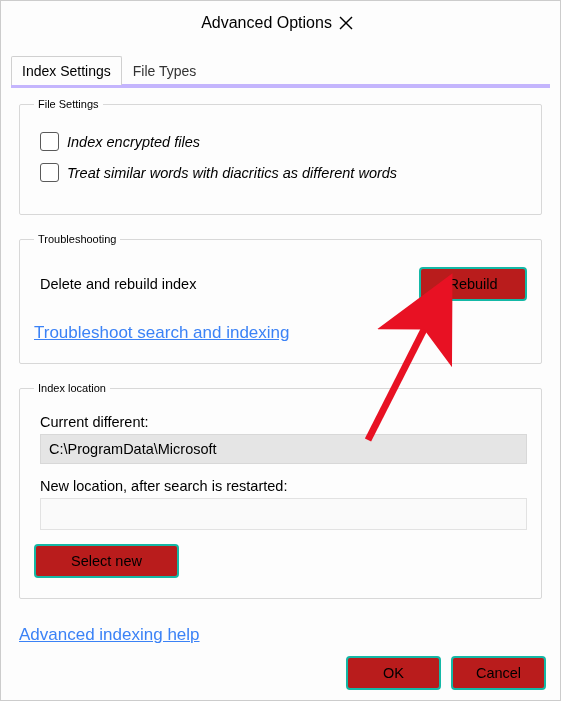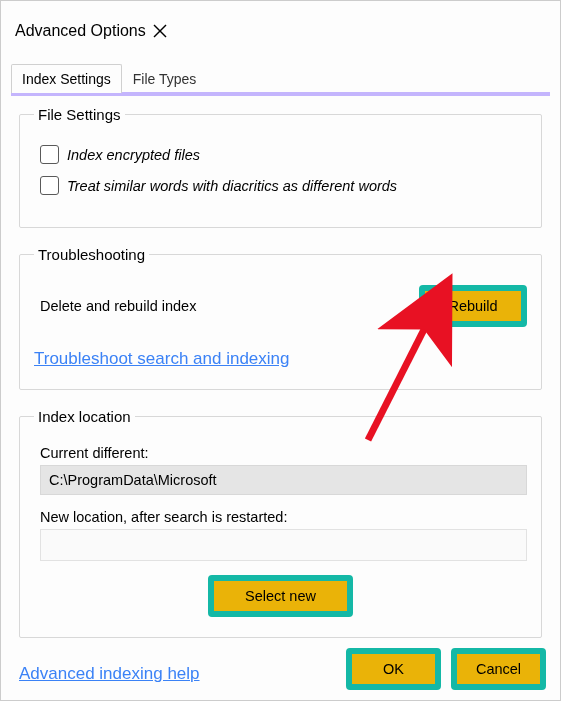--- a/index.html
+++ b/index.html
@@ -1,38 +1,38 @@
 <!DOCTYPE html>
 <html><head>
   <meta charset="utf-8">
   <style>
     * { box-sizing: border-box; margin: 0; padding: 0; font-family: "Segoe UI", Tahoma, sans-serif; }
     body { width: 561px; height: 701px; background: #fdfdfd; border: 1px solid #ccc; position: relative; overflow: hidden; }
-    .titlebar { display: flex; justify-content: flex-start; align-items: center; padding: 8px 14px 6px 14px; margin-top: 8px; }
+    .titlebar { display: flex; justify-content: center; align-items: center; padding: 8px 14px 6px 14px; }
     .title { font-size: 16px; color: #000; }
     .close-x { width: 28px; height: 28px; display: flex; align-items: center; justify-content: center; cursor: pointer; }
     .close-x svg { width: 14px; height: 14px; stroke: #000; stroke-width: 1.4; }
     .tabs { margin: 12px 10px 0 10px; display: flex; border-bottom: 4px solid #c4b5fd; }
     .tab { padding: 6px 10px 6px 10px; font-size: 14px; color: #000; border: 1px solid transparent; border-bottom: none; position: relative; top: 1px; cursor: pointer; }
     .tab.active { border-color: #d0d0d0; background: #fdfdfd; border-top-left-radius: 2px; border-top-right-radius: 2px; }
     .tab.inactive { color: #333; }
     .tab-body { margin: 0 10px; padding: 10px 8px 0 8px; }
     fieldset { border: 1px solid #d8d8d8; border-radius: 2px; margin-bottom: 18px; padding: 16px 14px 20px 14px; }
-    legend { font-size: 15px; color: #000; padding: 0 4px; }
+    legend { font-size: 11px; color: #000; padding: 0 4px; }
     .chk-row { display: flex; align-items: center; margin: 6px 0 12px 6px; gap: 8px; }
     .chk { width: 19px; height: 19px; border: 1.5px solid #5a5a5a; border-radius: 3px; background: #fff; cursor: pointer; flex: none; }
     .chk-label { font-size: 14.5px; color: #000; font-style: italic; }
     .ts-row { display: flex; justify-content: space-between; align-items: center; margin: 6px 0 22px 6px; }
     .ts-text { font-size: 14.5px; color: #000; }
-    .btn { border: 6px solid #14b8a6; background: #eab308; border-radius: 4px; font-size: 14.5px; color: #000; padding: 7px 0; text-align: center; cursor: pointer; min-width: 108px; }
+    .btn { border: 2px solid #14b8a6; background: #b91c1c; border-radius: 4px; font-size: 14.5px; color: #000; padding: 7px 0; text-align: center; cursor: pointer; min-width: 108px; }
     .link { color: #3b82f6; font-size: 17px; text-decoration: underline; cursor: pointer; display: inline-block; }
     .loc-label { font-size: 14.5px; color: #000; margin: 4px 0 4px 6px; }
     .loc-value { border: 1px solid #d8d8d8; background: #e5e5e5; padding: 6px 8px; font-size: 14.5px; color: #000; margin: 0 0 14px 6px; }
     .loc-new-box { border: 1px solid #e2e2e2; background: #fafafa; height: 32px; margin: 2px 0 14px 6px; }
-    .right-btn { display: flex; justify-content: center; margin: 4px 0 0 0; }
+    .right-btn { display: flex; justify-content: flex-start; margin: 4px 0 0 0; }
     .right-btn .btn { min-width: 145px; }
     .help-link { margin: 8px 0 0 18px; }
     .footer { position: absolute; bottom: 10px; right: 14px; display: flex; gap: 10px; }
     .footer .btn { min-width: 95px; }
     .arrow { position: absolute; pointer-events: none; }
   </style>
 </head>
 <body>
 
 

